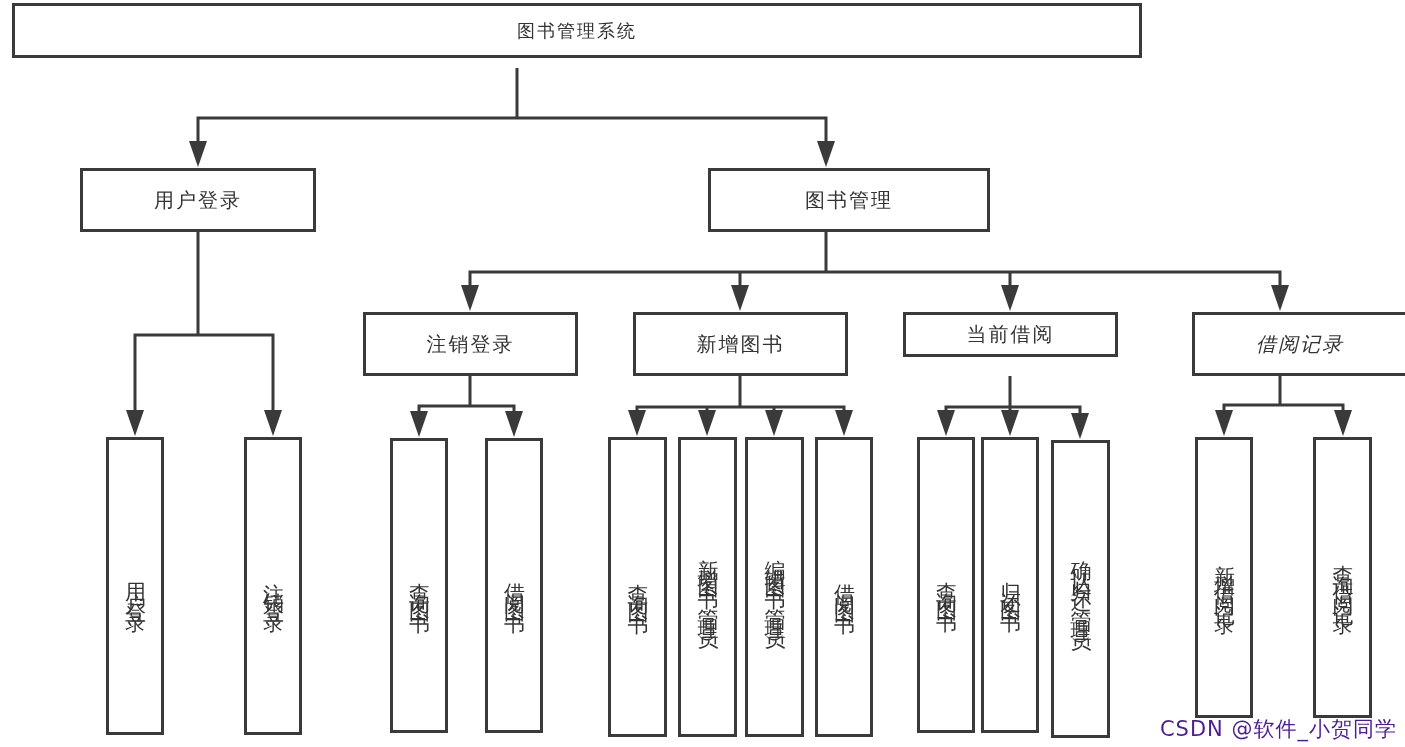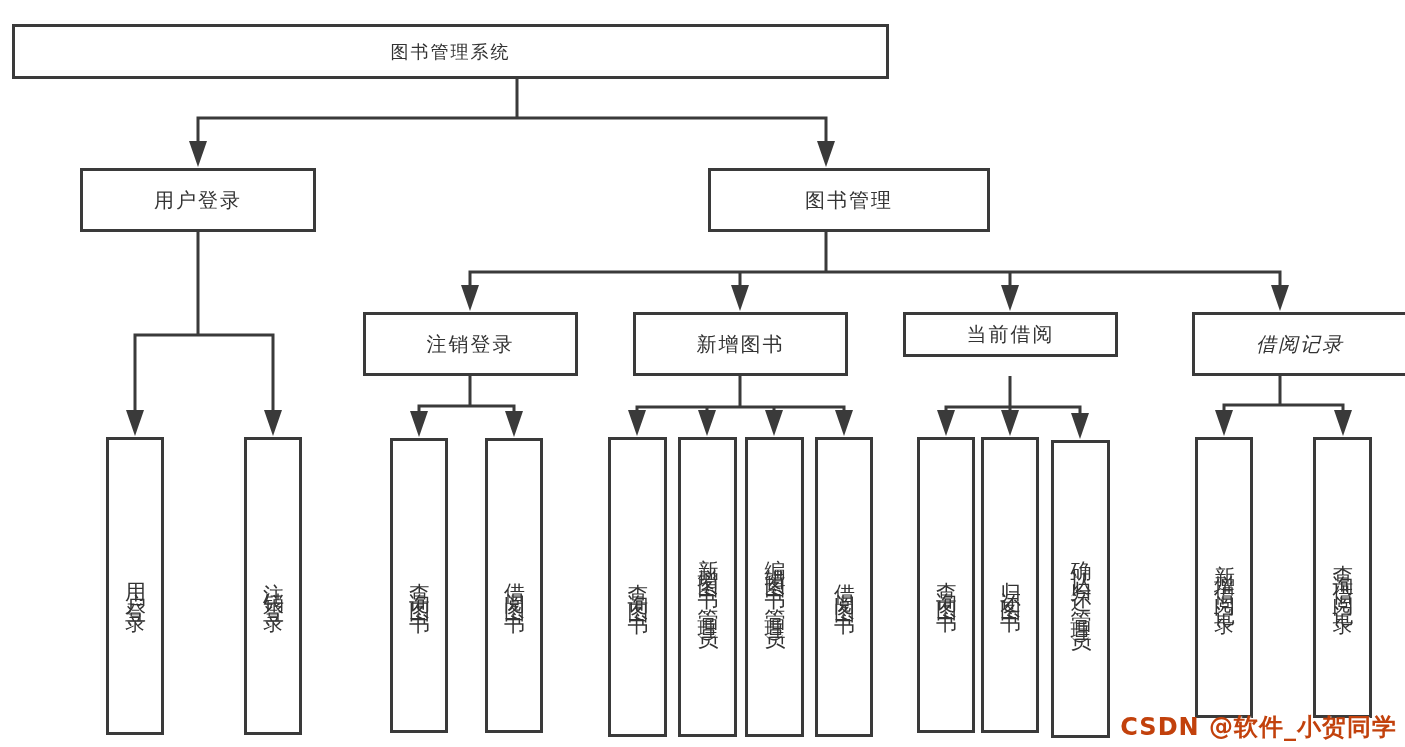--- a/index.html
+++ b/index.html
@@ -28,26 +28,25 @@
     writing-mode:vertical-rl;
     text-orientation:mixed;
     font-size:21px;
     letter-spacing:10px;
     line-height:1;
   }
   .watermark {
     position:absolute;
     right:8px; bottom:4px;
     z-index:3;
-    font-size:24px;
+    font-size:21px;
     letter-spacing:1px;
-    color:#c2410c;
+    color:#4c1d95;
     text-shadow:1px 1px 0 rgba(255,255,255,0.65);
     white-space:nowrap;
-    font-weight:bold;
   }
   .cline { stroke:#3a3a3a; stroke-width:3; fill:none; }
   .carrow { fill:#3a3a3a; stroke:none; }
 </style>
 </head>
 <body>
 
 <div id="stage">
 
   <svg id="connectors" viewBox="0 0 1405 747" xmlns="http://www.w3.org/2000/svg">
@@ -79,21 +78,21 @@
     <path class="cline" d="M1010 376 V407 M944.5 407 H1081.5 M946 407 V418 M1010 407 V418 M1080 407 V420"></path>
     <polygon class="carrow" points="937,410 955,410 946,436"></polygon>
     <polygon class="carrow" points="1001,410 1019,410 1010,436"></polygon>
     <polygon class="carrow" points="1071,413 1089,413 1080,439"></polygon>
 
     <path class="cline" d="M1280 376 V405 M1222.5 405 H1344.5 M1224 405 V418 M1343 405 V418"></path>
     <polygon class="carrow" points="1215,410 1233,410 1224,436"></polygon>
     <polygon class="carrow" points="1334,410 1352,410 1343,436"></polygon>
   </svg>
 
-  <div class="node hbox rootbox" style="left:12px; top:24px; width:877px; height:55px;">图书管理系统</div>
+  <div class="node hbox rootbox" style="left:12px; top:3px; width:1130px; height:55px;">图书管理系统</div>
 
   <div class="node hbox" style="left:80px; top:168px; width:236px; height:64px;">用户登录</div>
   <div class="node hbox" style="left:708px; top:168px; width:282px; height:64px;">图书管理</div>
 
   <div class="node hbox" style="left:363px; top:312px; width:215px; height:64px;">注销登录</div>
   <div class="node hbox" style="left:633px; top:312px; width:215px; height:64px;">新增图书</div>
   <div class="node hbox" style="left:903px; top:312px; width:215px; height:45px;">当前借阅</div>
   <div class="node hbox" style="left:1192px; top:312px; width:216px; height:64px;font-style:italic;">借阅记录</div>
 
   <div class="node vbox" style="left:106px; top:437px; width:58px; height:298px;">用户登录</div>

